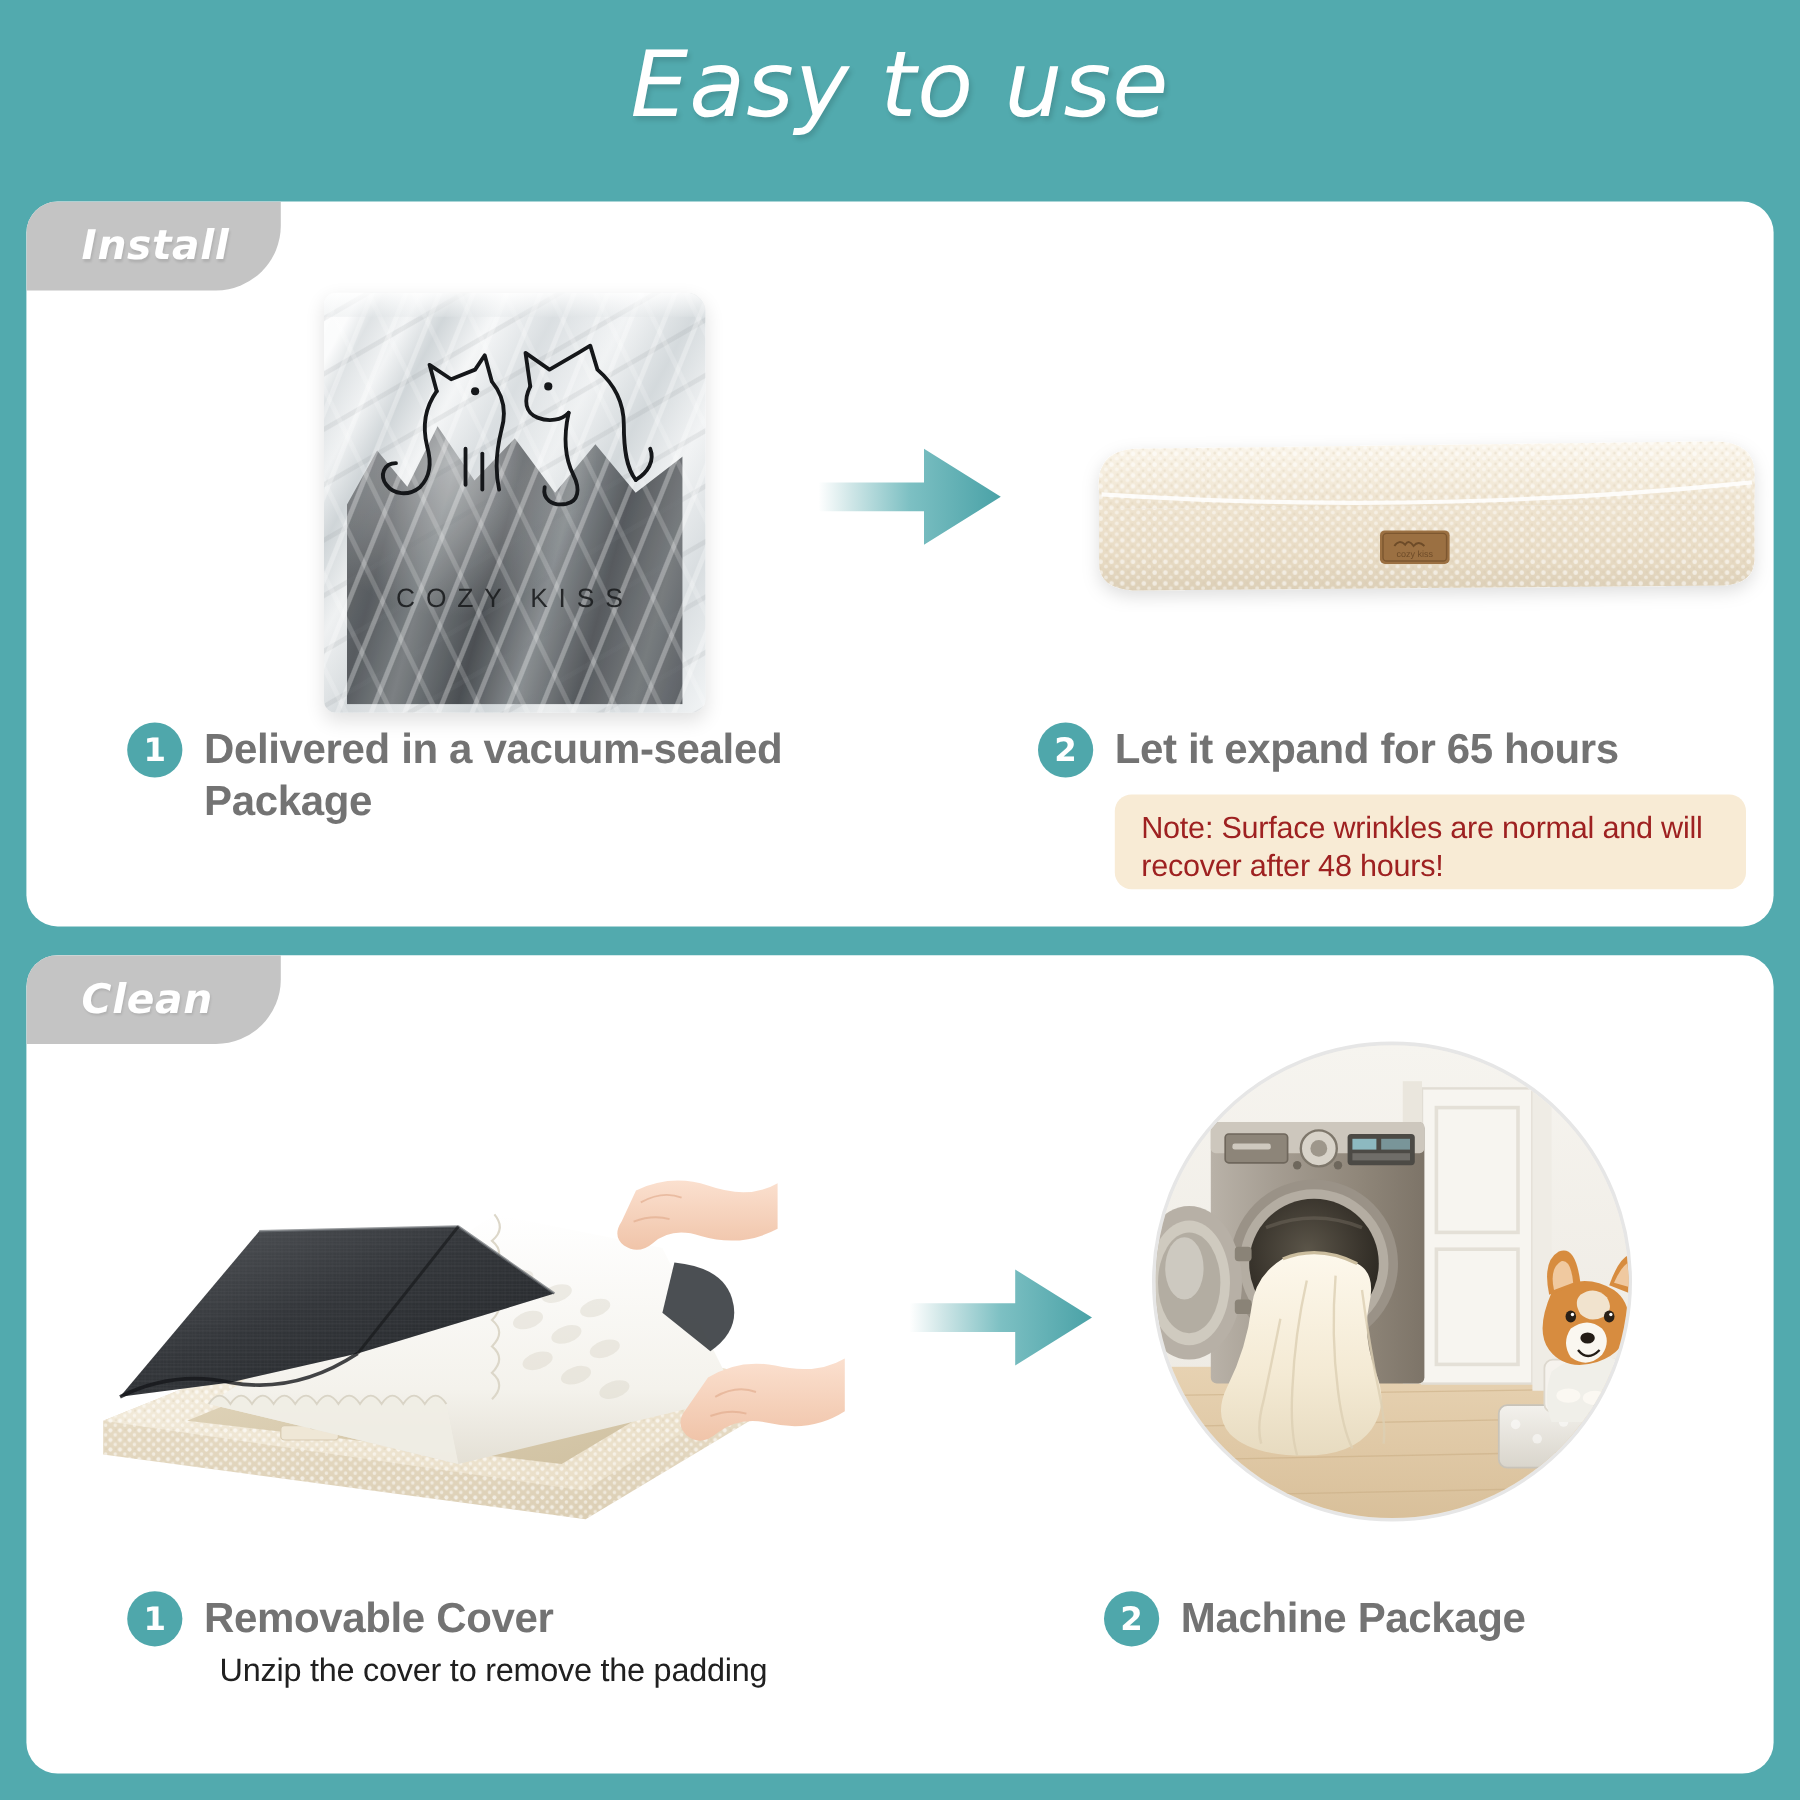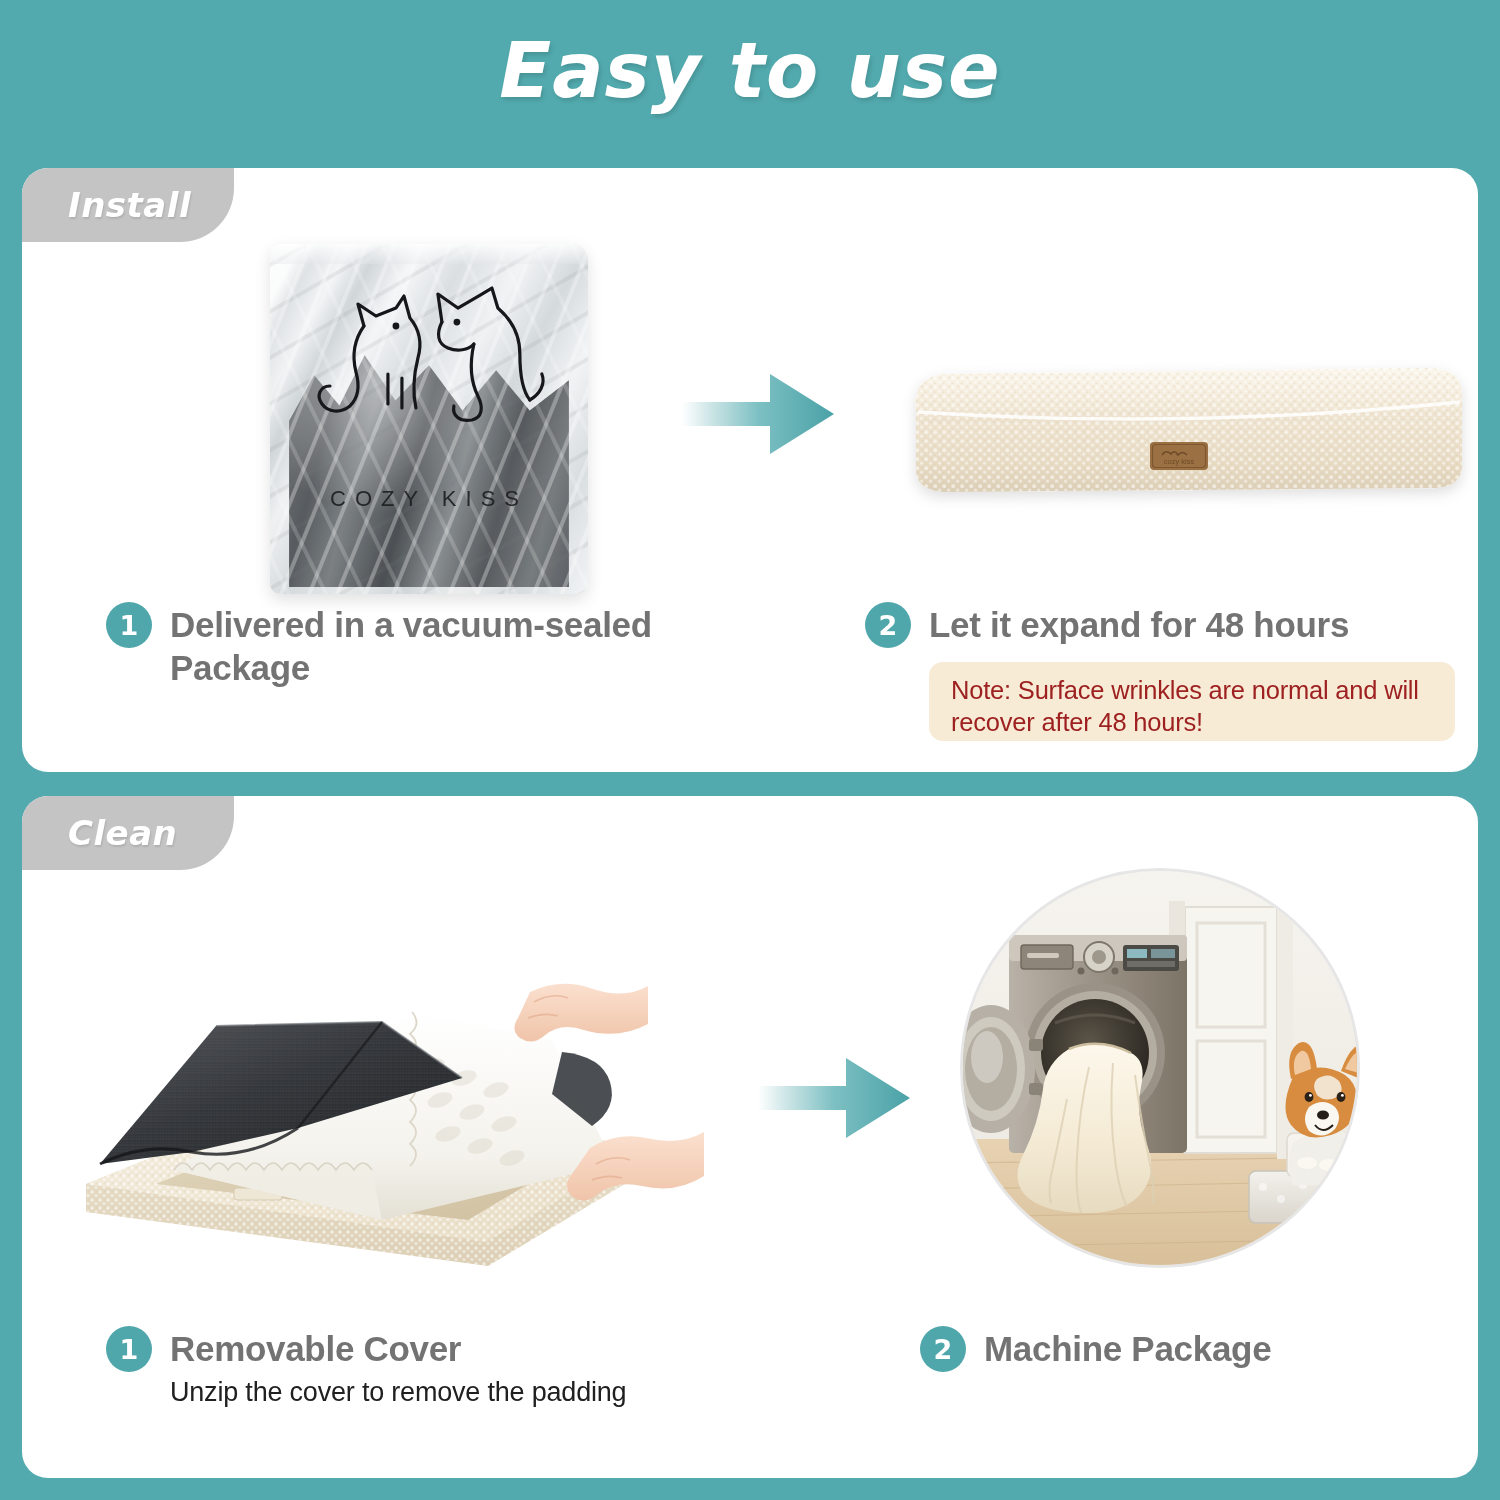--- a/index.html
+++ b/index.html
@@ -11,21 +11,21 @@
     overflow: hidden;
   }
 
   
   .page-title {
     position: absolute;
     top: 26px; left: 0; width: 1500px;
     text-align: center;
     color: #ffffff;
     font-size: 76px;
-    font-weight: bold;
+    font-weight: normal;
     font-style: italic;
     letter-spacing: 1px;
     text-shadow: 2px 3px 4px rgba(0,0,0,0.13);
     font-family: "DejaVu Sans", sans-serif;
   }
 
   
   .card {
     position: absolute;
     left: 22px;
@@ -82,20 +82,21 @@
     color: #737373;
     line-height: 1.22;
     letter-spacing: -0.3px;
     margin-top: 2px;
   }
   .step-sub {
     font-size: 27px;
     color: #202020;
     margin-top: 6px;
     letter-spacing: -0.2px;
+    margin-left: 13px;
   }
 
   
   .note-box {
     background: #f8ebd5;
     border-radius: 14px;
     padding: 13px 22px 3px 22px;
     color: #9e2121;
     font-size: 25.5px;
     line-height: 1.24;
@@ -282,21 +283,21 @@
   <div class="txt-block" style="left:84px; top:434px; width:660px;">
     <div class="step-head">
       <div class="step-badge">1</div>
       <div class="step-title">Delivered in a vacuum-sealed Package</div>
     </div>
   </div>
 
   <div class="txt-block" style="left:843px; top:434px; width:590px;">
     <div class="step-head">
       <div class="step-badge">2</div>
-      <div class="step-title">Let it expand for 48 hours</div>
+      <div class="step-title">Let it expand for 65 hours</div>
     </div>
     <div class="note-box" style="margin-left:64px; margin-top:14px;">Note: Surface wrinkles are normal and will recover after 48 hours!</div>
   </div>
 </div>
 
 <div class="card" id="card-clean">
 
   <div class="section-tag">
     <span>Clean</span>
   </div>

